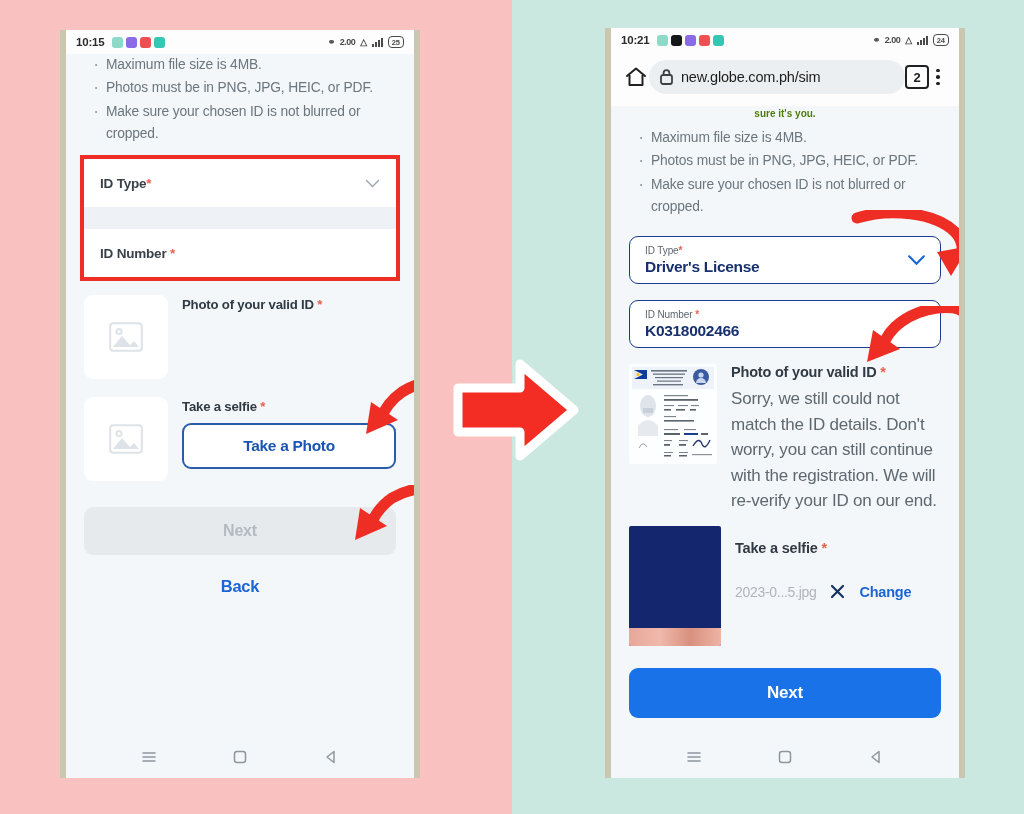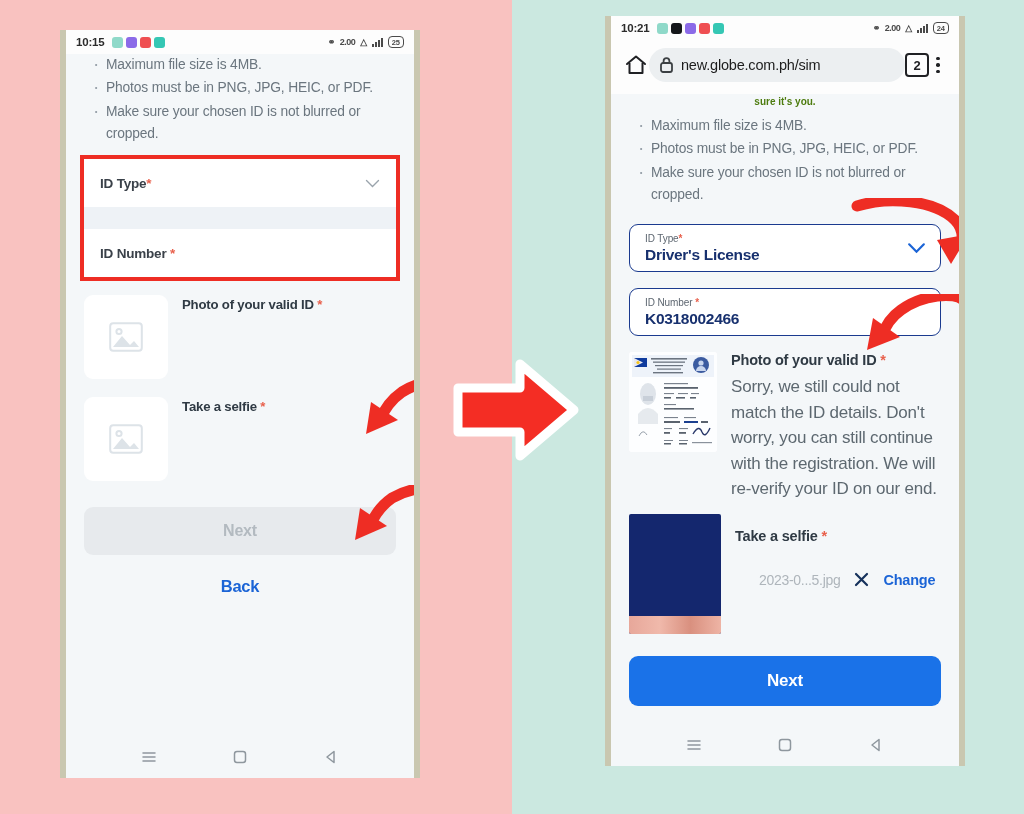--- a/index.html
+++ b/index.html
@@ -15,21 +15,21 @@
   .bg-left  { position:absolute; left:0;   top:0; width:512px; height:814px; background:#f9c2c0; }
   .bg-right { position:absolute; left:512px;top:0; width:512px; height:814px; background:#cbe8e0; }
 
   
   .phone {
     position:absolute;
     background:#c9c7b0;
     overflow:hidden;
   }
   .phone-left  { left:60px;  top:30px; width:360px; height:748px; }
-  .phone-right { left:605px; top:16px; width:360px; height:750px; }
+  .phone-right { left:605px; top:28px; width:360px; height:750px; }
 
   .screen {
     position:absolute;
     left:6px; right:6px; top:0; bottom:0;
     background:#f4f7f9;
     overflow:hidden;
   }
 
   
   .statusbar {
@@ -202,21 +202,21 @@
     background:#14276e; position:relative; overflow:hidden;
     border-radius:2px;
   }
   .selfie-thumb .strip {
     position:absolute; left:0; right:0; bottom:0; height:18px;
     background:linear-gradient(90deg,#e7a79a,#f0b9ab,#d9907f,#eeb4a5);
   }
   .selfie-body { flex:1 1 auto; padding-top:14px; }
   .selfie-label { font-size:14.5px; font-weight:700; color:#2f3a44; letter-spacing:-0.2px; }
   .filerow { display:flex; align-items:center; gap:14px; margin-top:28px; }
-  .fname { font-size:14px; color:#aeb5bb; letter-spacing:-0.3px;margin-left:24px; }
+  .fname { font-size:14px; color:#aeb5bb; letter-spacing:-0.3px; }
   .xico { width:15px; height:15px; }
   .changelink { font-size:14.5px; font-weight:700; color:#1b64d6; letter-spacing:-0.2px; }
 
   
   .btn-next-disabled {
     margin-top:26px;
     background:#e7eaed; border-radius:9px;
     height:48px; display:flex; align-items:center; justify-content:center;
     font-size:16px; font-weight:700; color:#b3bac0; letter-spacing:-0.2px;
   }
@@ -319,20 +319,21 @@
         <div class="urow">
           <div class="thumb-empty">
             <svg width="34" height="30" viewBox="0 0 34 30">
               <rect x="1.2" y="1.2" width="31.6" height="27.6" rx="3" fill="none" stroke="#dde3e8" stroke-width="2"></rect>
               <circle cx="10" cy="9.5" r="2.6" fill="none" stroke="#dde3e8" stroke-width="2"></circle>
               <path d="M4 25 L13 14 L21 23 L25 19 L30 25 Z" fill="#dde3e8"></path>
             </svg>
           </div>
           <div class="urow-body">
             <div class="ulabel"><span>Take a selfie</span> <span class="req">*</span></div>
+            <div class="btn-outline">Take a Photo</div>
           </div>
         </div>
 
         <div class="btn-next-disabled">Next</div>
         <div class="btn-back">Back</div>
       </div>
 
       <div class="navbar">
         <svg class="nav-ico" viewBox="0 0 18 18">
           <g stroke="#8e979e" stroke-width="1.5" stroke-linecap="round">

